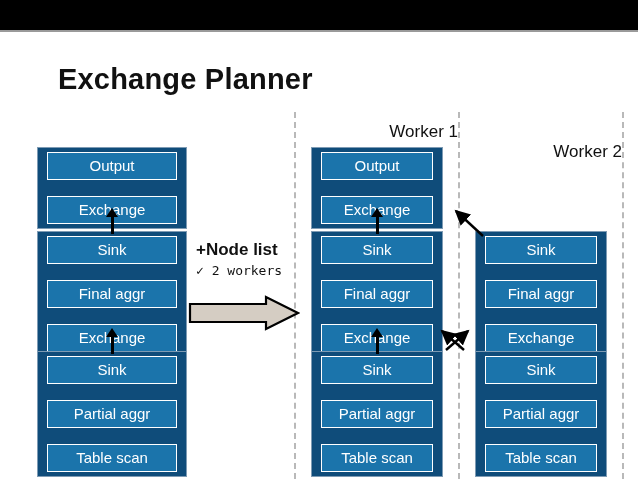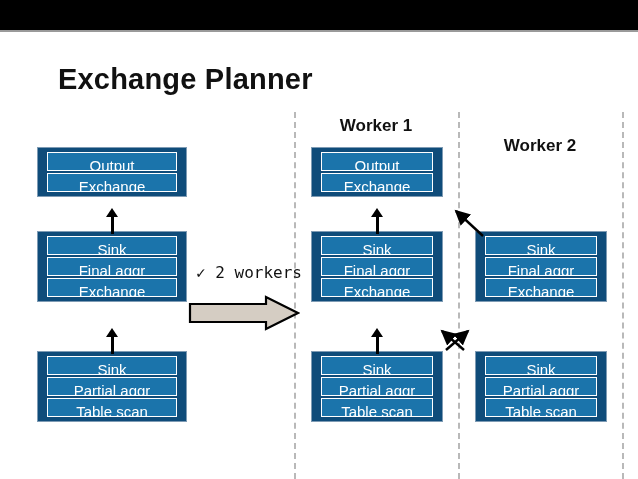--- a/index.html
+++ b/index.html
@@ -24,48 +24,48 @@
   
   .dash{
     position:absolute;top:112px;width:0;height:367px;
     border-left:2px dashed #b9b9b9;
   }
   .dash.d1{left:294px;}
   .dash.d2{left:458px;}
   .dash.d3{left:622px;}
 
   .worker-label{
-    position:absolute;top:116px;
-    font-size:17px;font-weight:bold;color:#111111;
-    width:164px;text-align:center;
+    position:absolute;top:122px;
+    font-size:17px;font-weight:normal;color:#111111;
+    width:164px;text-align:right;
   }
   .worker-label.w1{left:294px;}
   .worker-label.w2{left:458px;margin-top:20px;}
 
   
   .group{
     position:absolute;
     background:#0f4c7a;
     box-sizing:border-box;
     padding:4px 9px;
     box-shadow:0 0 0 1px #7e9bb4;
   }
   .cell{
     background:#1b74ab;
     border:1px solid #ffffff;
     box-sizing:border-box;
-    height:19px;
+    height:28px;
     line-height:26px;
     text-align:center;
     color:#ffffff;
     font-size:15px;
     white-space:nowrap;
     overflow:hidden;
   }
-  .cell + .cell{margin-top:2px;}
+  .cell + .cell{margin-top:16px;}
 
   
   .col-left{left:38px;width:148px;}
   .col-w1{left:312px;width:130px;}
   .col-w2{left:476px;width:130px;}
 
   .row-out{top:148px;}
   .row-mid{top:232px;}
   .row-bot{top:352px;}
 
@@ -84,21 +84,21 @@
   
   .blockarrow{position:absolute;left:188px;top:295px;width:112px;height:36px;}
   .blockarrow svg{display:block;}
 
   .note-plus{
     position:absolute;left:196px;top:240px;
     font-size:17px;font-weight:bold;color:#111111;white-space:nowrap;
   }
   .note-check{
     position:absolute;left:196px;top:263px;
-    font-size:16px;color:#111111;white-space:nowrap;
+    font-size:13px;color:#111111;white-space:nowrap;
     font-family:"DejaVu Sans Mono", monospace;
   }
 </style>
 </head>
 <body>
 
 <div class="slide">
 
   <div class="topbar"></div>
   <div class="topbar-rule"></div>
@@ -129,20 +129,21 @@
 
   <div class="uarrow" style="left:106px;top:208px;">
     <div class="shaft"></div>
       <div class="head"></div>
   </div>
   <div class="uarrow" style="left:106px;top:328px;">
     <div class="shaft"></div>
       <div class="head"></div>
   </div>
 
+  <div class="note-plus">+Node list</div>
   <div class="note-check">✓ 2 workers</div>
 
   <div class="blockarrow">
     <svg width="112" height="36" viewBox="0 0 112 36">
       <polygon points="2,9 78,9 78,2 110,18 78,34 78,27 2,27" fill="#d5cdc3" stroke="#000000" stroke-width="2.2" stroke-linejoin="miter"></polygon>
     </svg>
   </div>
 
   <div class="group col-w1 row-out">
     <div class="cell">Output</div>

